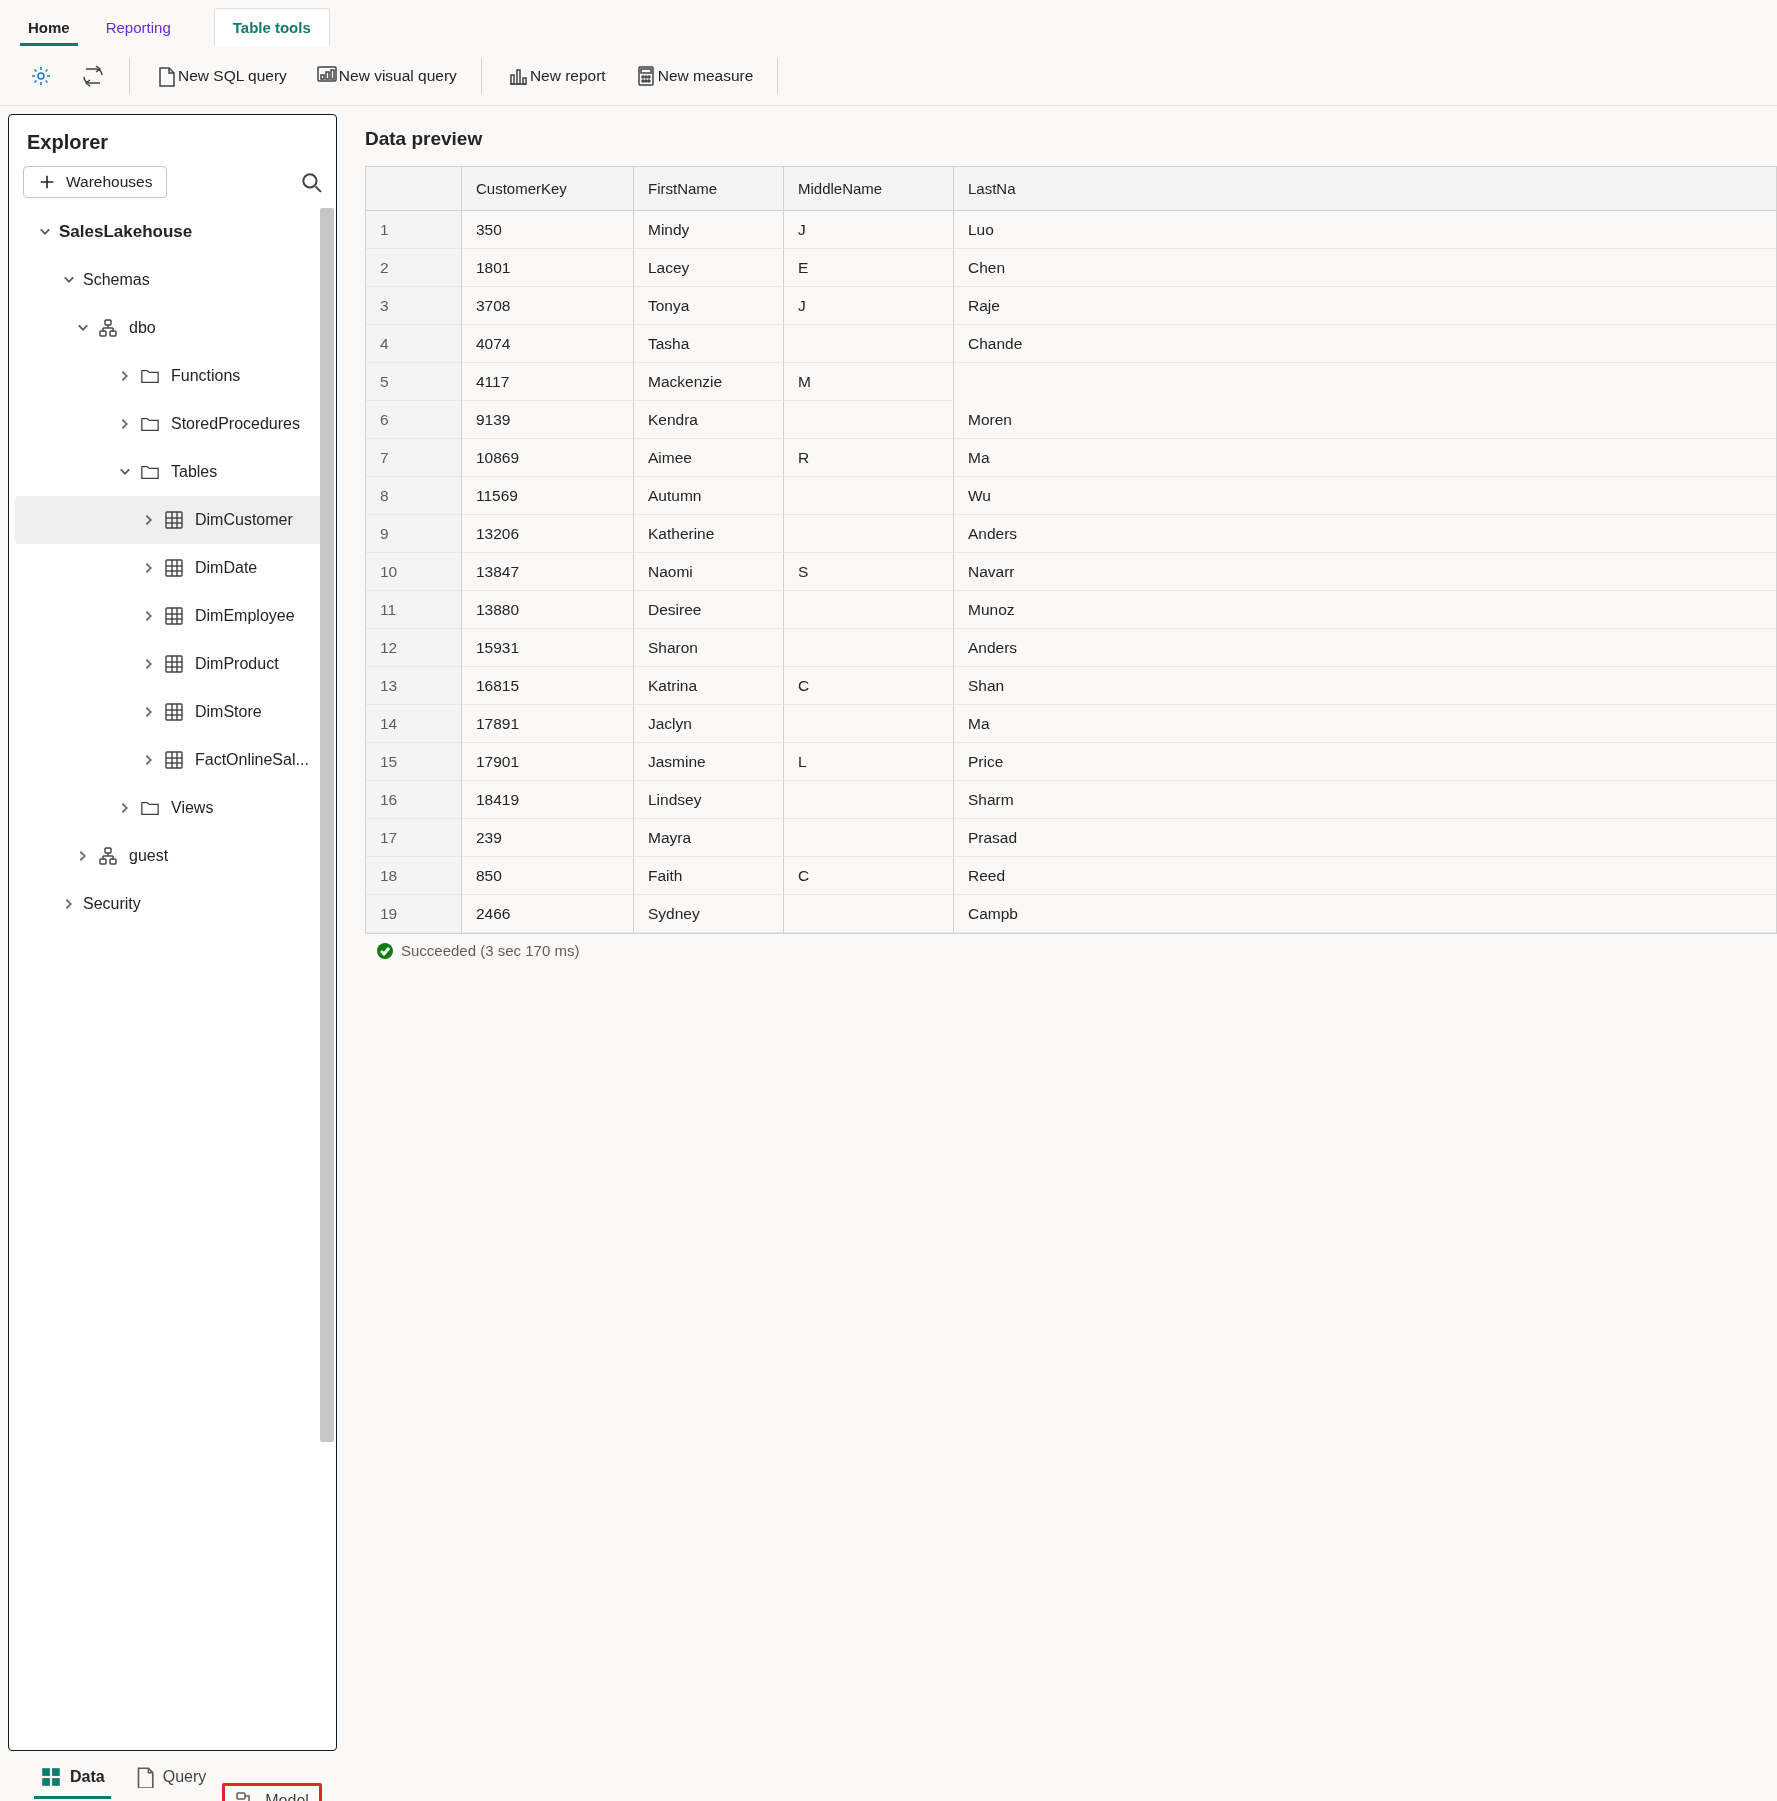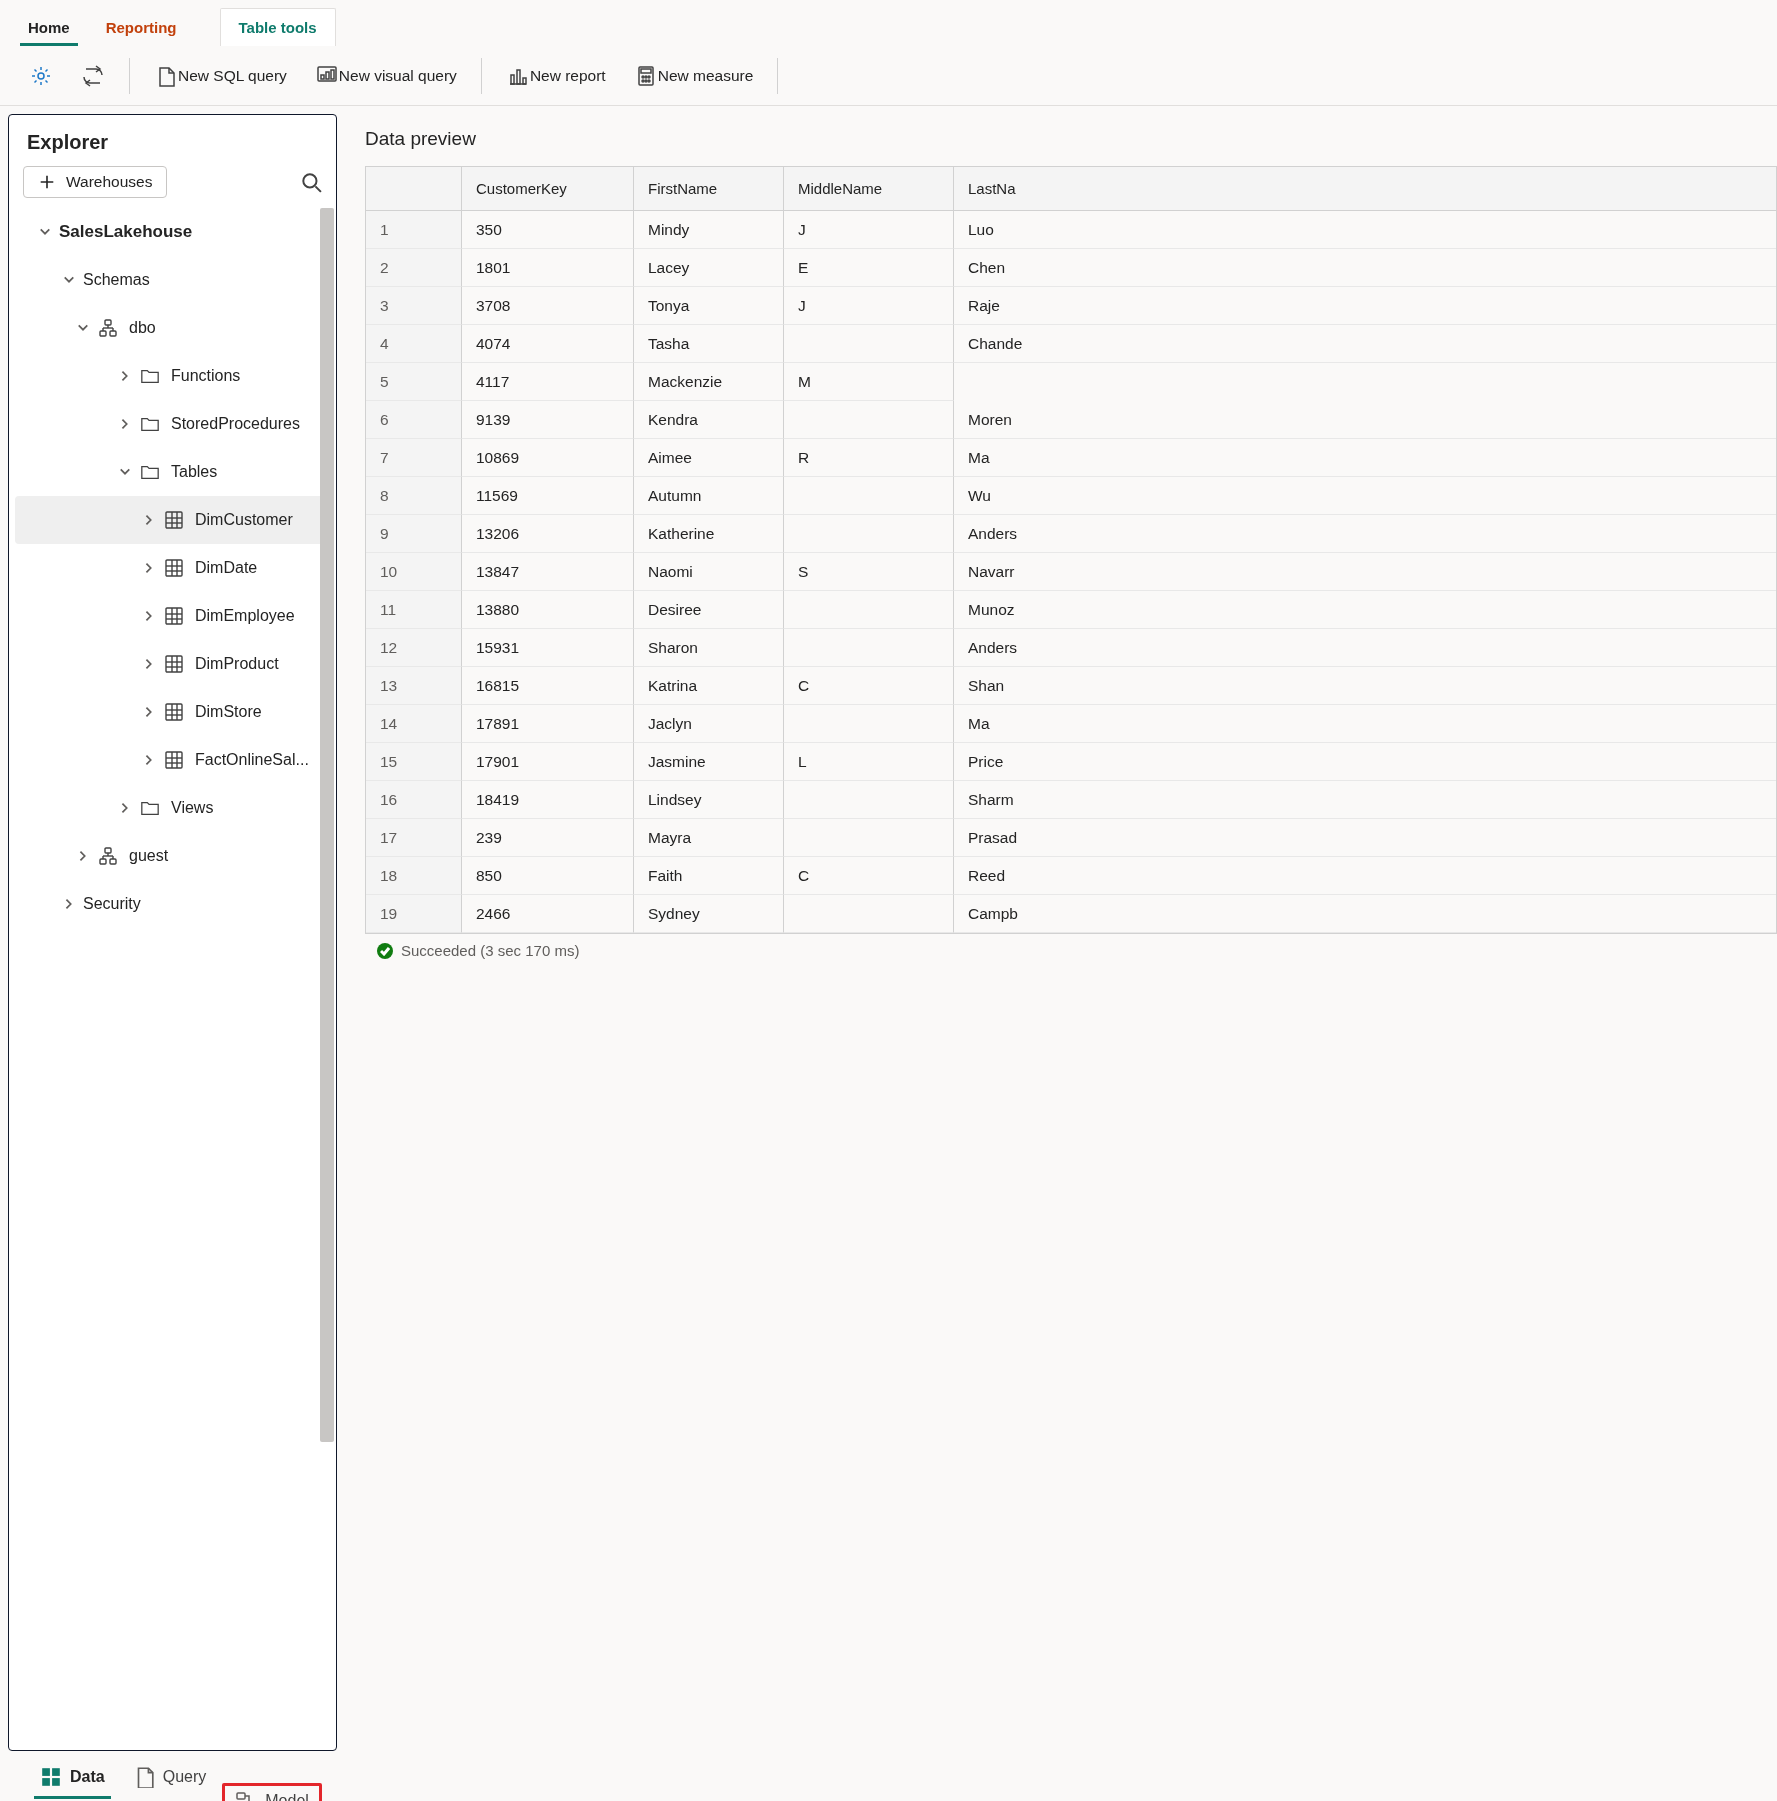--- a/index.html
+++ b/index.html
@@ -1,20 +1,20 @@
 <!DOCTYPE html>
 <html><head>
 <meta charset="utf-8">
 <style>
   * { box-sizing: border-box; margin: 0; padding: 0; }
   body { font-family: "Segoe UI", Arial, sans-serif; background: #faf9f8; color: #242424; overflow: hidden; }
 
   
   .ribbon-tabs { display: flex; height: 46px; align-items: flex-end; padding-left: 10px; background: #faf9f8; border-bottom: 0; }
-  .ribbon-tab { padding: 10px 18px; font-size: 15px; color: #c2410c; cursor: pointer; position: relative; font-weight: bold; }
+  .ribbon-tab { padding: 10px 18px; font-size: 15px; color: #6d28d9; cursor: pointer; position: relative; }
   .ribbon-tab.primary { font-weight: 600; color: #242424; }
   .ribbon-tab.primary::after { content:""; position:absolute; left:10px; right:10px; bottom:0; height:3px; background:#0f7b6c; }
   .ribbon-tab.context { background:#fff; font-weight:600; color:#0f7b6c; border:1px solid #e1dfdd; border-bottom:none; border-radius:2px 2px 0 0; margin-left:25px; margin-right:8px;}
 
   
   .ribbon { display:flex; align-items:center; height:60px; background:#faf9f8; border-bottom:1px solid #e1dfdd; padding-left:15px; }
   .rbtn { display:flex; align-items:center; padding:6px 14px; font-size:15.5px; color:#242424; cursor:pointer; }
   .ricon { width:24px; height:24px; display:flex; align-items:center; justify-content:center; color:#424242; }
   .ricon svg { width:22px; height:22px; stroke:#424242; fill:none; stroke-width:1.5; }
   .rsep { width:1px; height:36px; background:#d1d1d1; margin:0 10px; }
@@ -40,21 +40,21 @@
   .node.l0{ padding-left:28px; font-size:17px;}
   .node.l1{ padding-left:52px;}
   .node.l2{ padding-left:66px;}
   .node.l3{ padding-left:108px;}
   .node.l4{ padding-left:132px;}
   .node.sel{ background:#efefef; border-radius:4px; margin:0 6px; padding-left:126px;}
   .node.bold{ font-weight:600; }
 
   
   .preview { flex:1; padding:12px 0 0 28px; display:flex; flex-direction:column; overflow:hidden;}
-  .pv-title { font-size:19px; font-weight:400; margin:10px 0 16px; }
+  .pv-title { font-size:19px; font-weight:700; margin:10px 0 16px; }
   .grid { border:1px solid #d1d1d1; overflow:hidden; }
   .ghead, .grow { display:flex; }
   .ghead { background:#f4f4f4; height:44px; }
   .grow  { height:38px; }
   .grow:nth-child(even){ }
   .gcell { border-right:1px solid #d1d1d1; border-bottom:1px solid #e8e8e8; display:flex; align-items:center; padding:0 14px; font-size:15.5px; overflow:hidden;}
   .ghead .gcell{ font-size:15px; color:#242424; border-bottom:1px solid #d1d1d1;}
   .c-idx{ width:96px; background:#f4f4f4; color:#605e5c; }
   .ghead .c-idx{ background:#f4f4f4;}
   .c0{ width:172px;} .c1{ width:150px;} .c2{ width:170px;} .c3{ flex:1; min-width:70px; border-right:none;}

